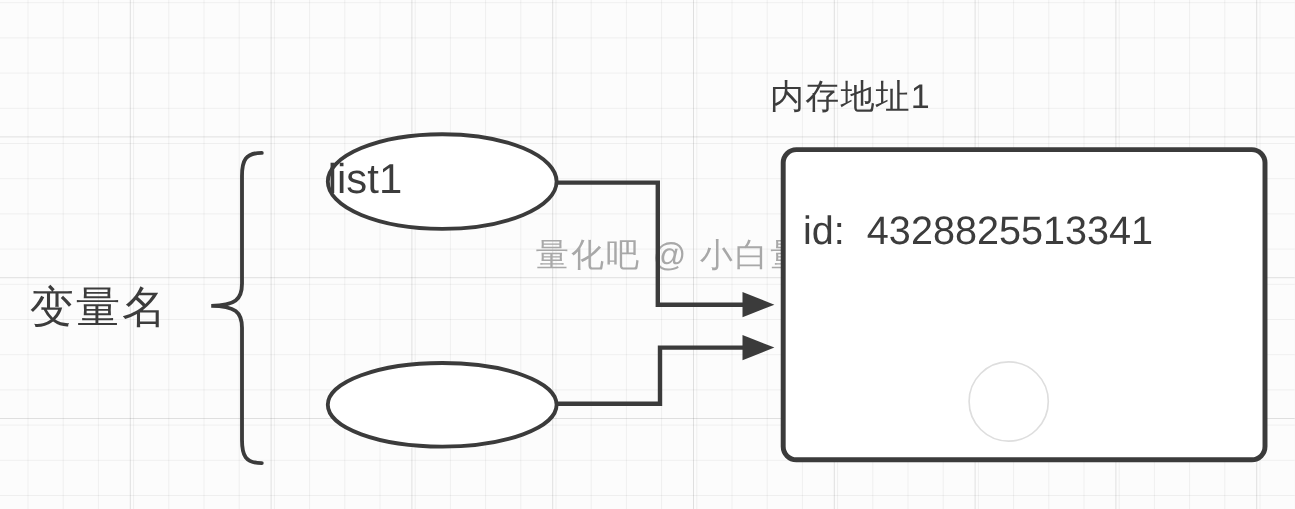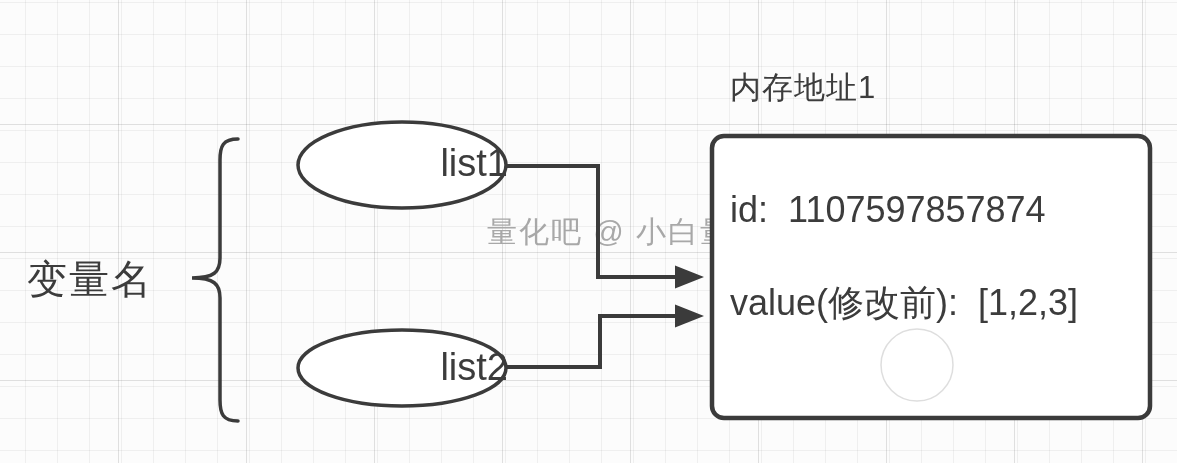--- a/index.html
+++ b/index.html
@@ -21,24 +21,24 @@
     background-position: -10px -4px, -10px -4px, -7px 2px, -7px 2px;
   }
   .layer-svg { position: absolute; left: 0; top: 0; z-index: 2; }
   .txt { position: absolute; color: #3c3c3c; z-index: 3; white-space: pre; }
   .watermark {
     position: absolute; left: 487px; top: 212px;
     font-size: 30px; color: #a8a8a8; letter-spacing: 2px;
     z-index: 1; white-space: pre;
   }
   .variable-label { left: 14px; top: 252px; font-size: 40px; letter-spacing: 2px; margin-left: 13px; }
-  .node-label { width: 210px; text-align: right; font-size: 38px; }
+  .node-label { width: 210px; text-align: left; font-size: 38px; }
   .node-label-1 { left: 298px; top: 142px; }
   .node-label-2 { left: 298px; top: 346px; }
-  .box-title { left: 730px; top: 67px; font-size: 31px; letter-spacing: 1px; }
+  .box-title { left: 700px; top: 67px; font-size: 31px; letter-spacing: 1px; }
   .box-line { left: 730px; font-size: 36px; }
   .box-line-id { top: 189px; }
   .box-line-before { top: 279px; }
   .box-line-after { top: 325px; }
 </style>
 </head>
 <body>
 
 <div class="stage">
 
@@ -61,21 +61,19 @@
 
     <rect x="712" y="136" width="438" height="282" rx="12" ry="12" fill="#ffffff" stroke="#3b3b3b" stroke-width="4.5"></rect>
 
     <circle cx="917" cy="365" r="36" fill="none" stroke="#dedede" stroke-width="1.5"></circle>
   </svg>
 
   <div class="txt variable-label">变量名</div>
 
   <div class="txt node-label node-label-1">list1</div>
 
-  <div class="txt node-label node-label-2">list2</div>
 
   <div class="txt box-title">内存地址1</div>
 
-  <div class="txt box-line box-line-id">id:  1107597857874</div>
+  <div class="txt box-line box-line-id">id:  4328825513341</div>
 
-  <div class="txt box-line box-line-before">value(修改前):  [1,2,3]</div>
 
 </div>
 
 </body></html>

